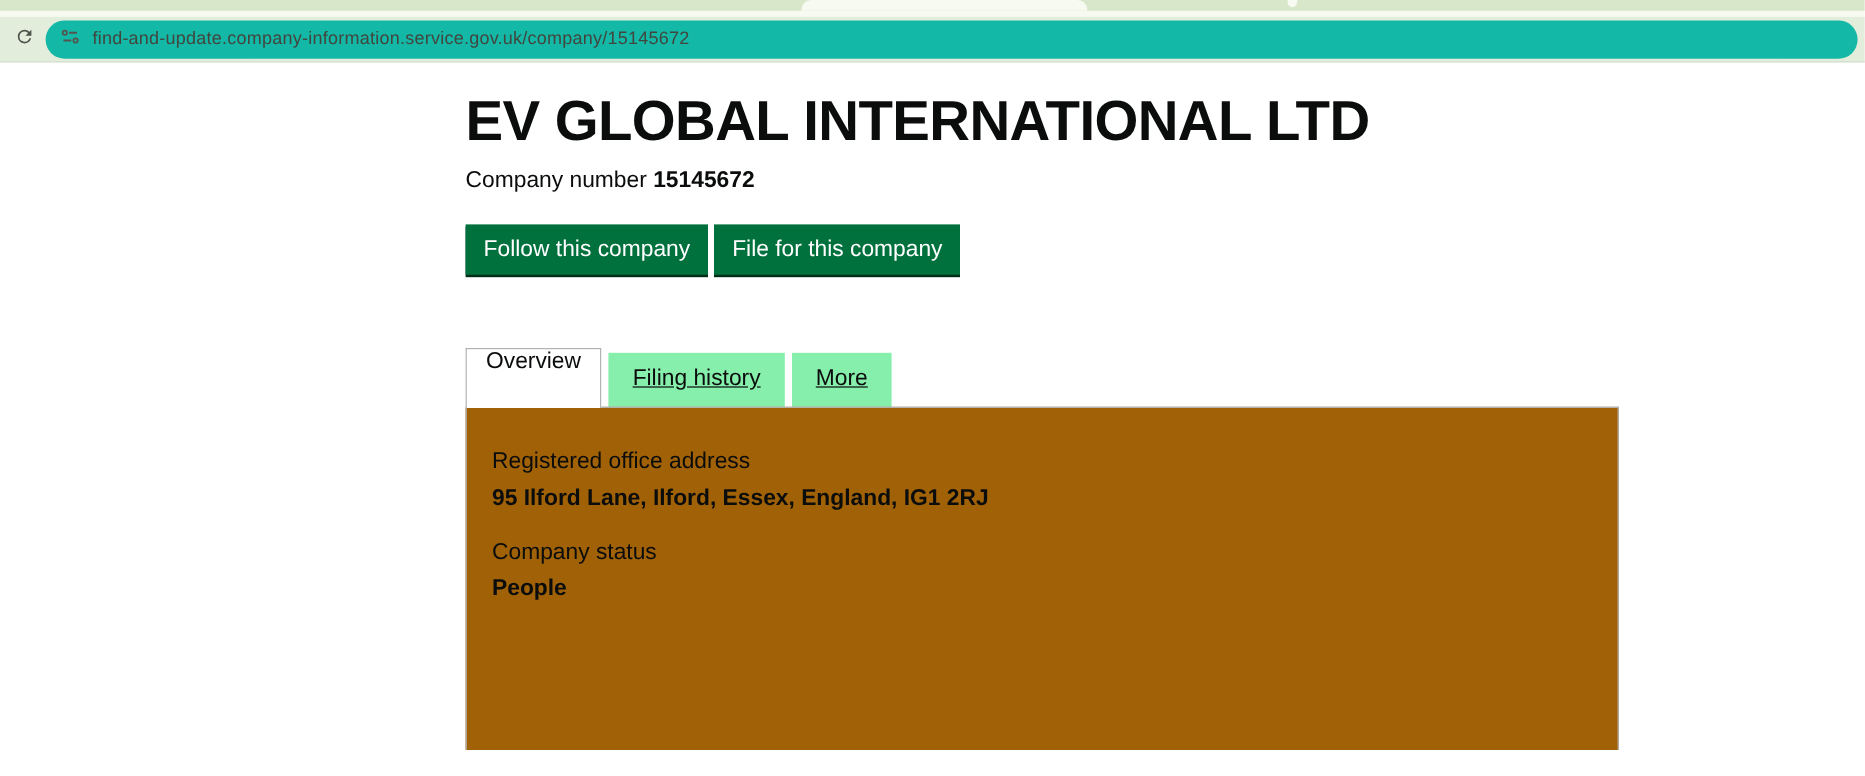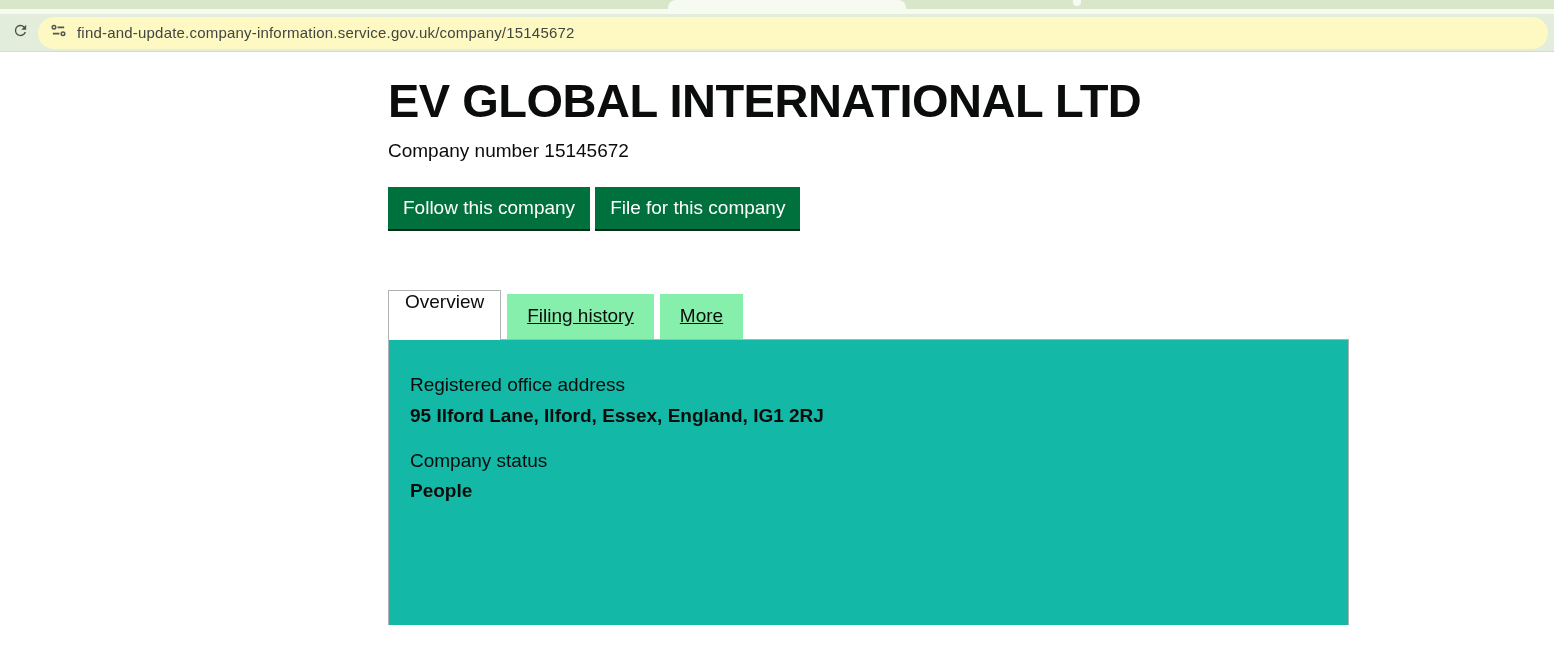--- a/index.html
+++ b/index.html
@@ -29,21 +29,21 @@
     border-bottom: 1px solid #d5dccd;
   }
   .reload-btn {
     width: 30px; height: 30px; margin-left: 5px;
     display: flex; align-items: center; justify-content: center;
     border-radius: 50%; cursor: pointer; flex: 0 0 auto;
   }
   .reload-btn svg { width: 17px; height: 17px; fill: #4e534c; }
   .omnibox {
     height: 32px; margin-left: 3px; margin-right: 6px; flex: 1 1 auto;
-    background: #fef9c3; border-radius: 16px;
+    background: #14b8a6; border-radius: 16px;
     display: flex; align-items: center; overflow: hidden;
   }
   .site-info-btn {
     width: 26px; height: 26px; margin-left: 7px;
     display: flex; align-items: center; justify-content: center;
     border-radius: 50%; cursor: pointer; flex: 0 0 auto;
   }
   .site-info-btn svg { width: 15px; height: 15px; }
   .url-text {
     margin-left: 6px; font-size: 15px; letter-spacing: 0.2px;
@@ -51,21 +51,21 @@
   }
 
   
   .main { position: absolute; top: 52px; left: 388px; width: 961px; }
   h1.company-name {
     margin-top: 24px;
     font-size: 47px; font-weight: 700; line-height: 1.05;
     letter-spacing: -0.5px; color: #0b0c0c;
   }
   .company-number-line { margin-top: 15px; font-size: 19px; }
-  .company-number-line strong { font-weight: 400; }
+  .company-number-line strong { font-weight: 700; }
 
   .button-row { margin-top: 25px; display: flex; gap: 5px; }
   .govuk-button {
     display: inline-block; border: none; cursor: pointer;
     background: #00703c; color: #ffffff;
     font-family: "Liberation Sans", sans-serif;
     font-size: 19px; line-height: 1;
     padding: 11px 15px 12px;
     box-shadow: 0 2px 0 #002d18;
     text-align: center;
@@ -85,21 +85,21 @@
   .tab-item--active { position: relative; z-index: 2; margin-bottom: -1px; }
   .tab-item--active .tab-link {
     background: #ffffff; text-decoration: none;
     border: 1px solid #b1b4b6; border-bottom: none;
     padding: 0 16px 27px; 
   }
 
   .tab-panel {
     position: relative; z-index: 1;
     border: 1px solid #b1b4b6; border-bottom: none;
-    background: #14b8a6;
+    background: #a16207;
     min-height: 286px;
     padding: 33px 21px 20px;
   }
   .field-label { font-size: 19px; line-height: 1.3; color: #0b0c0c; }
   .field-value { font-size: 19px; line-height: 1.3; font-weight: 700; margin-top: 6px; }
   .field-gap-sm { margin-top: 20px; }
   .two-col { display: grid; grid-template-columns: 629px 1fr; margin-top: 40px; }
 </style>
 </head>
 <body>

